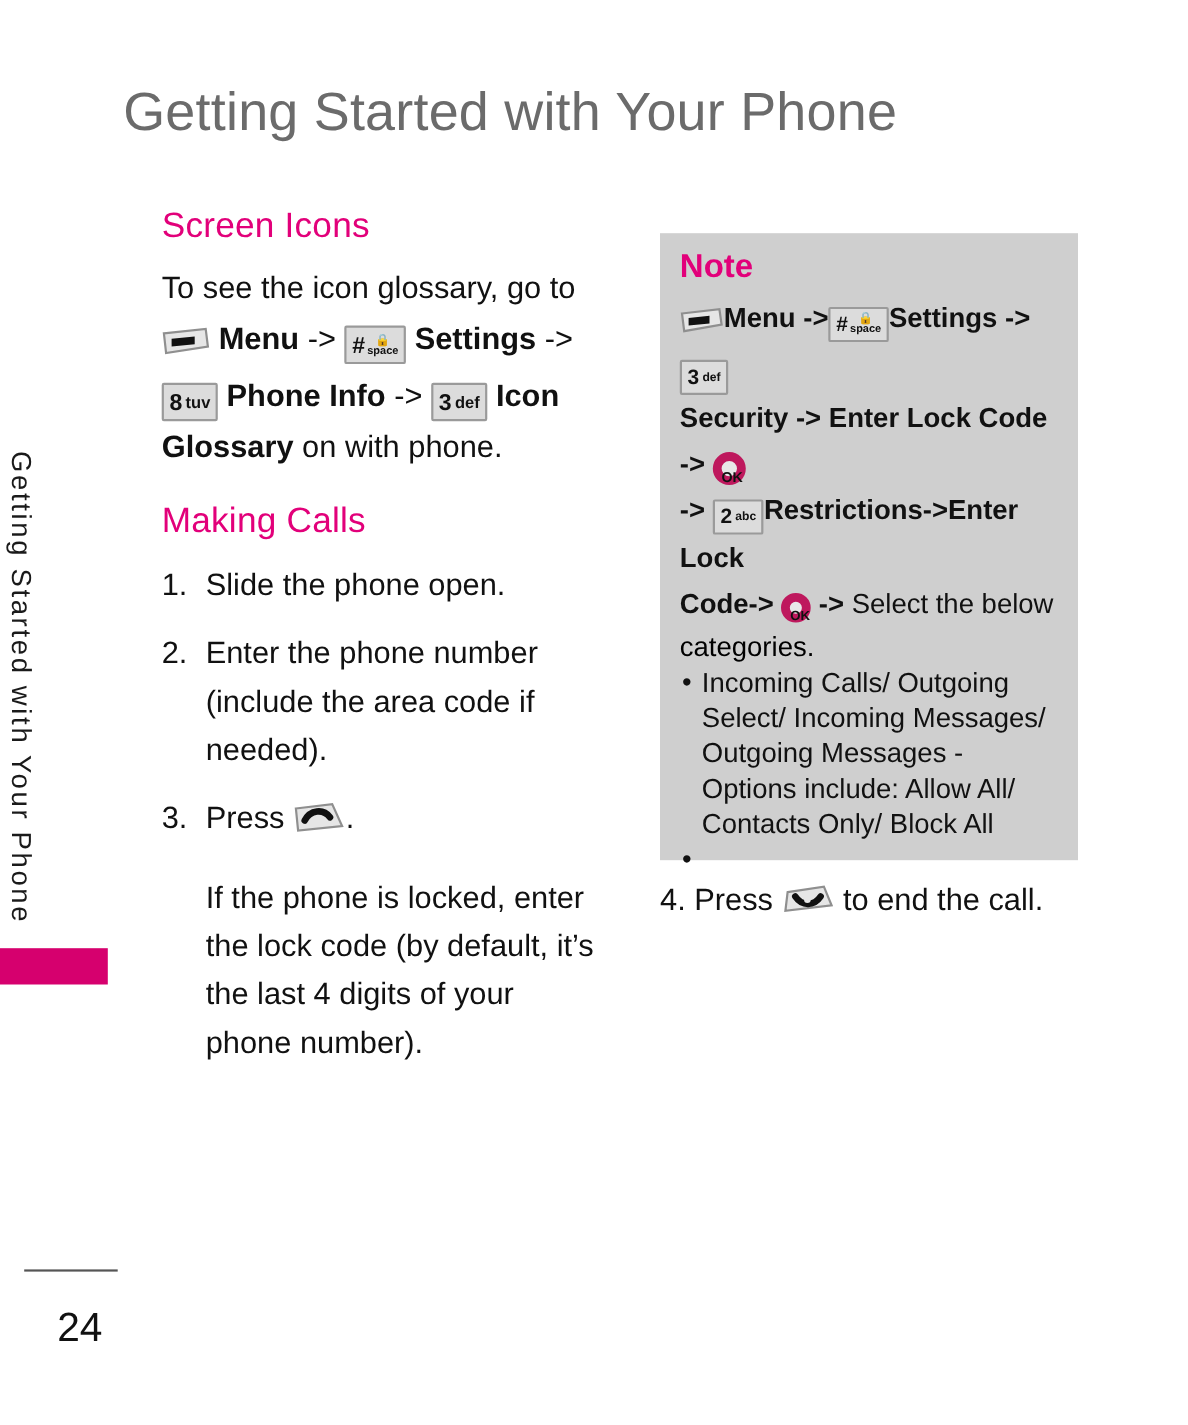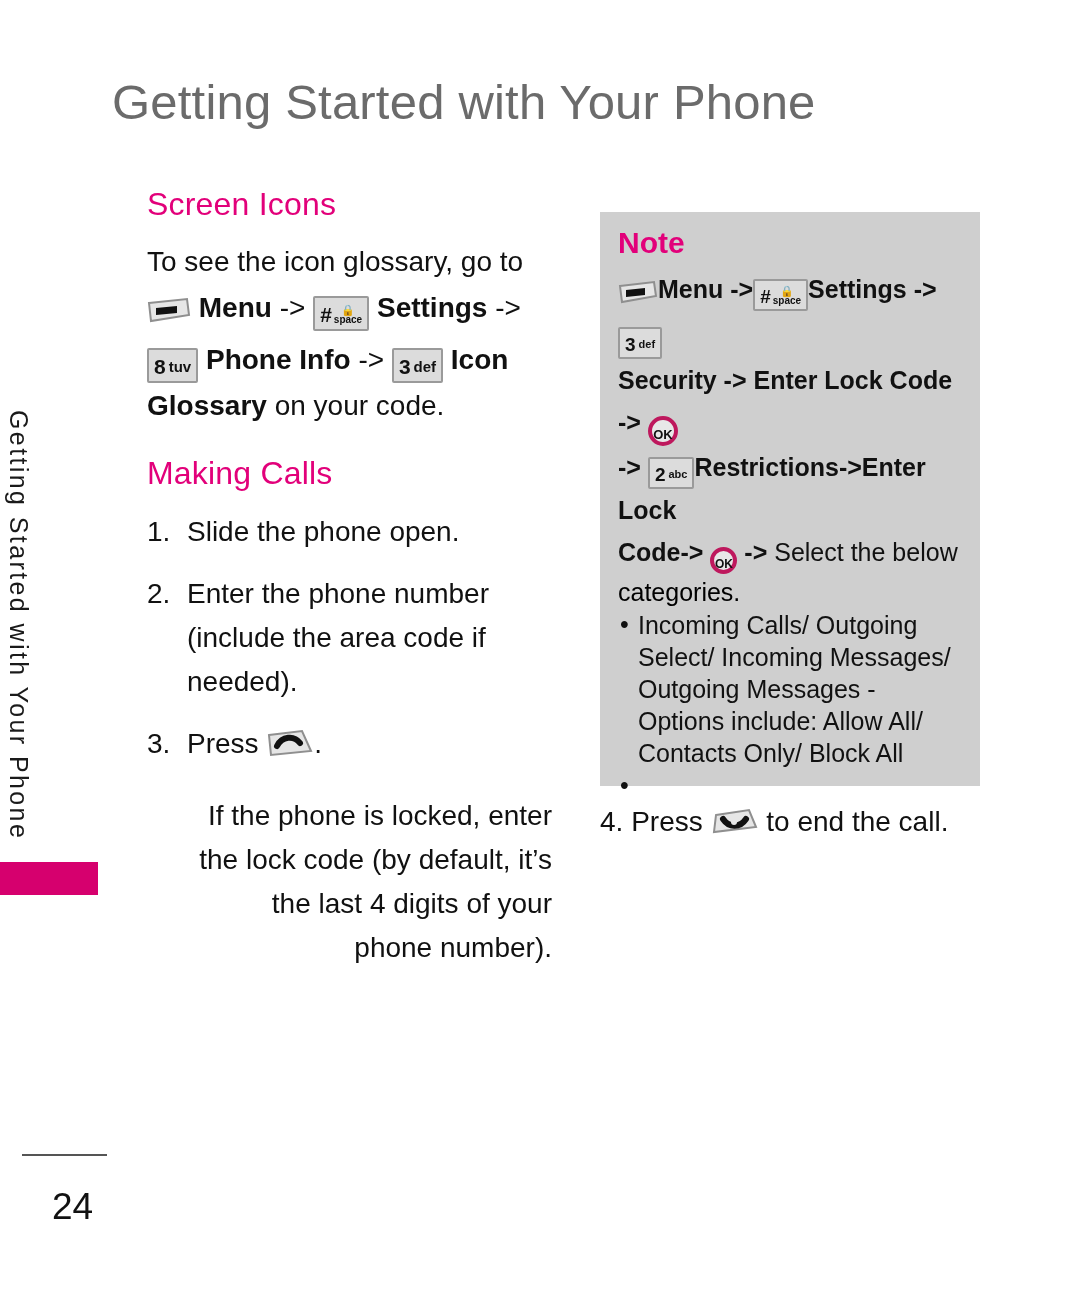--- a/index.html
+++ b/index.html
@@ -99,21 +99,20 @@
   }
   .step-body {
     flex: 1 1 auto;
   }
   .sub-para {
     margin-top: 22px;
     margin-left: 40px;
     font-size: 28px;
     line-height: 44px;
     color: #111111;
-    text-align: right;
   }
 
   
   .note-box {
     background: #cfcfcf;
     padding: 14px 18px 16px 18px;
     box-sizing: border-box;
     width: 380px;
   }
   .note-title {
@@ -209,21 +208,21 @@
     font-size: 10px;
     font-weight: 700;
     margin-top: -1px;
   }
 
   .okkey {
     display: inline-block;
     vertical-align: -8px;
     width: 30px;
     height: 30px;
-    border: 4px solid #be185d;
+    border: 8px solid #be185d;
     border-radius: 50%;
     background: #e8e8e8;
     text-align: center;
     line-height: 30px;
     font-size: 13px;
     font-weight: 700;
     color: #111;
     box-sizing: border-box;
   }
   .okkey-sm {
@@ -292,21 +291,21 @@
     <span class="bold">Phone Info</span>
     <span>-&gt;</span>
 
     
     <span class="keycap">
       <span class="kdigit">3</span><span class="klabel">def</span>
     </span>
     <span class="bold">Icon</span><br>
 
     <span class="bold">Glossary</span>
-    <span>on your code.</span>
+    <span>on with phone.</span>
   </div>
 
   <h2 class="section-heading" style="margin-top:26px;">Making Calls</h2>
 
   <div class="step">
     <span class="step-num">1.</span>
     <span class="step-body">Slide the phone open.</span>
   </div>
 
   <div class="step">

